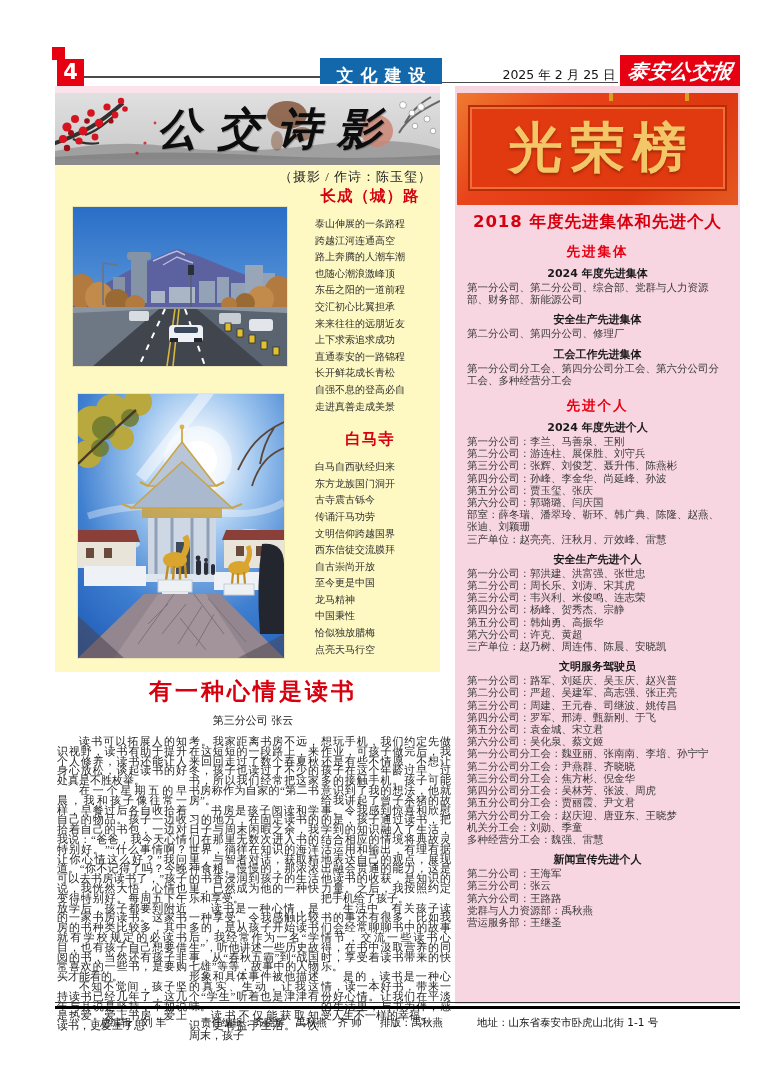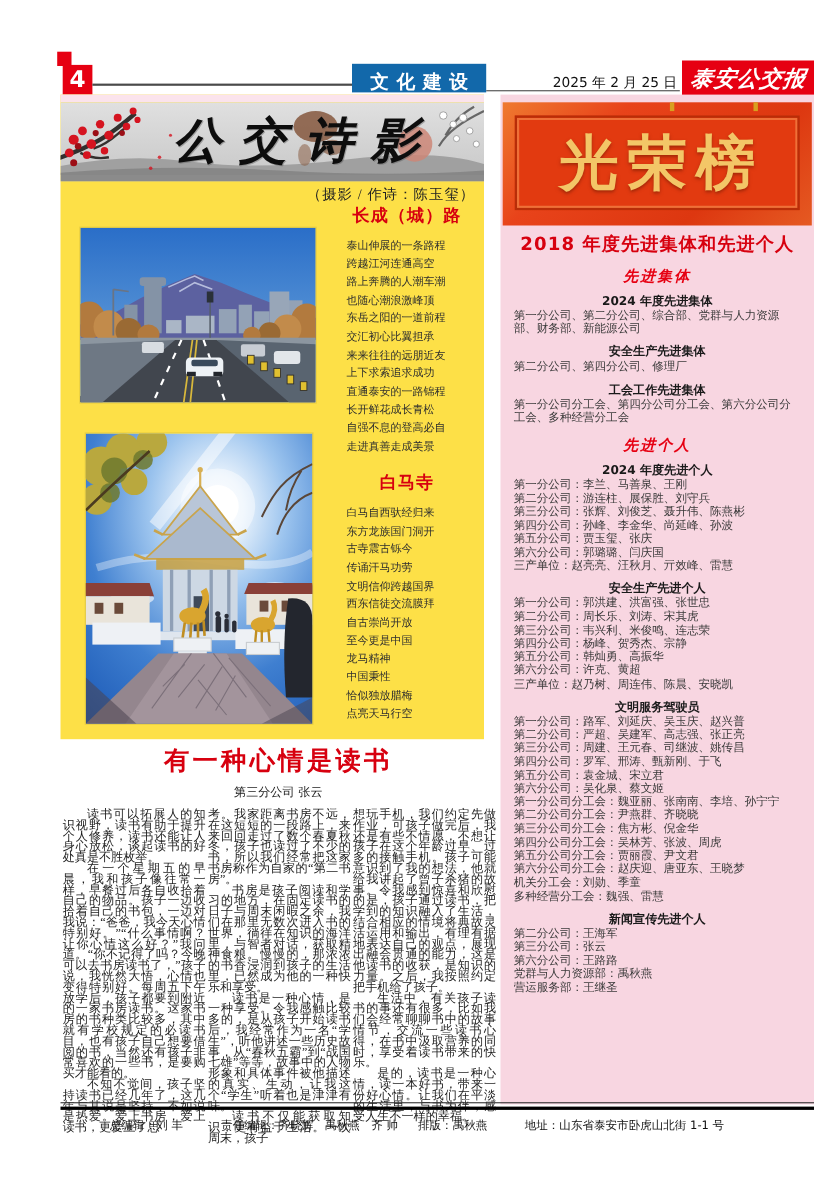--- a/index.html
+++ b/index.html
@@ -14,21 +14,21 @@
   .hline-r{left:442px;width:176px;top:82px;height:1px;}
   .section-box{position:absolute;left:320px;top:58px;width:122px;height:26px;background:#1268aa;color:#fff;
                font-family:"DejaVu Sans",sans-serif;font-weight:bold;font-size:17px;line-height:35px;text-align:center;letter-spacing:7px;text-indent:7px;}
   .hdate{position:absolute;left:500px;top:67px;width:118px;font-size:12.5px;color:#111;text-align:center;
          font-family:"DejaVu Sans",sans-serif;}
   .masthead{position:absolute;left:620px;top:55px;width:120px;height:33px;background:#e60012;display:flex;
             align-items:center;justify-content:center;}
   .masthead span{color:#fff;font-style:italic;font-weight:bold;font-size:20px;letter-spacing:1px;
                  transform:skewX(-8deg);font-family:"DejaVu Serif",serif;white-space:nowrap;}
   
-  .left-panel{position:absolute;left:55px;top:86px;width:385px;height:586px;background:#fde047;}
+  .left-panel{position:absolute;left:55px;top:86px;width:385px;height:586px;background:#fef9c3;}
   .strip{position:absolute;left:0;top:0;width:100%;height:7px;background:#fbe3ec;}
   .art{position:absolute;left:0;top:7px;width:385px;height:72px;}
   .art svg{position:absolute;left:0;top:0;}
   .art-title{position:absolute;left:68px;top:2px;width:292px;text-align:center;
              font-family:"DejaVu Serif",serif;font-weight:bold;font-style:italic;font-size:44px;line-height:68px;
              letter-spacing:16px;text-indent:16px;color:#0d0d0d;text-shadow:1px 1px 0 rgba(80,80,80,.4);}
   .credit{position:absolute;right:8px;top:82px;font-size:13px;color:#222;letter-spacing:1px;}
   .photo{position:absolute;box-shadow:0 0 0 1px rgba(0,0,0,.08);}
   .photo1{left:18px;top:121px;width:214px;height:159px;}
   .photo2{left:23px;top:308px;width:206px;height:264px;}
@@ -54,21 +54,21 @@
   .gb-tassel{position:absolute;top:0;width:4px;height:8px;background:#d8a020;}
   .t1{left:152px;}.t2{left:228px;}
   .gb-in{position:absolute;left:11px;top:12px;right:11px;bottom:14px;background:#e23a10;
          border:2px solid #b82d08;box-shadow:inset 0 0 0 2px #ef7038;display:flex;align-items:center;justify-content:center;}
   .gb-text{font-family:"DejaVu Sans",sans-serif;font-weight:bold;font-size:54px;letter-spacing:8px;text-indent:8px;
            color:#f3c667;text-shadow:0 2px 3px rgba(110,25,0,.55);white-space:nowrap;}
   .honor-title{color:#d7000f;font-weight:bold;font-size:16.5px;text-align:center;margin-top:125px;
                letter-spacing:1px;font-family:"DejaVu Sans",sans-serif;}
   .hsections{padding:0 12px;}
   .hsec-heading{margin:9px 0 2px;font-size:13.5px;line-height:18px;color:#e60012;font-weight:bold;text-align:center;
-                font-family:"DejaVu Sans",sans-serif;letter-spacing:2px;font-style:italic;}
+                font-family:"DejaVu Sans",sans-serif;letter-spacing:2px;}
   .hgroup-title{margin:7px 0 1px;font-size:11px;line-height:14px;color:#1a1a1a;font-weight:bold;text-align:center;
                 font-family:"DejaVu Sans",sans-serif;}
   .hline-item{font-size:10.5px;line-height:12.2px;color:#3a3a3a;text-align:left;}
   
   .rule-thin{position:absolute;left:55px;top:1002px;width:685px;height:1px;background:#333;}
   .rule-thick{position:absolute;left:55px;top:1006px;width:685px;height:3px;background:#000;}
   .footer{position:absolute;left:0;top:1016px;width:764px;height:20px;font-size:10.5px;color:#111;
           font-family:"DejaVu Sans",sans-serif;}
   .fitem{position:absolute;white-space:nowrap;}
   .fitem:nth-child(1){left:100px;}
@@ -382,20 +382,21 @@
         <div class="hgroup-title">工会工作先进集体</div>
         <div class="hline-item">第一分公司分工会、第四分公司分工会、第六分公司分工会、多种经营分工会</div>
         <div class="hsec-heading">先进个人</div>
         <div class="hgroup-title">2024 年度先进个人</div>
         <div class="hline-item">第一分公司：李兰、马善泉、王刚</div>
         <div class="hline-item">第二分公司：游连柱、展保胜、刘守兵</div>
         <div class="hline-item">第三分公司：张辉、刘俊芝、聂升伟、陈燕彬</div>
         <div class="hline-item">第四分公司：孙峰、李金华、尚延峰、孙波</div>
         <div class="hline-item">第五分公司：贾玉玺、张庆</div>
         <div class="hline-item">第六分公司：郭璐璐、闫庆国</div>
+        <div class="hline-item">部室：薛冬瑞、潘翠玲、靳环、韩广典、陈隆、赵燕、张迪、刘颖珊</div>
         <div class="hline-item">三产单位：赵亮亮、汪秋月、亓效峰、雷慧</div>
         <div class="hgroup-title">安全生产先进个人</div>
         <div class="hline-item">第一分公司：郭洪建、洪富强、张世忠</div>
         <div class="hline-item">第二分公司：周长乐、刘涛、宋其虎</div>
         <div class="hline-item">第三分公司：韦兴利、米俊鸣、连志荣</div>
         <div class="hline-item">第四分公司：杨峰、贺秀杰、宗静</div>
         <div class="hline-item">第五分公司：韩灿勇、高振华</div>
         <div class="hline-item">第六分公司：许克、黄超</div>
         <div class="hline-item">三产单位：赵乃树、周连伟、陈晨、安晓凯</div>
         <div class="hgroup-title">文明服务驾驶员</div>

